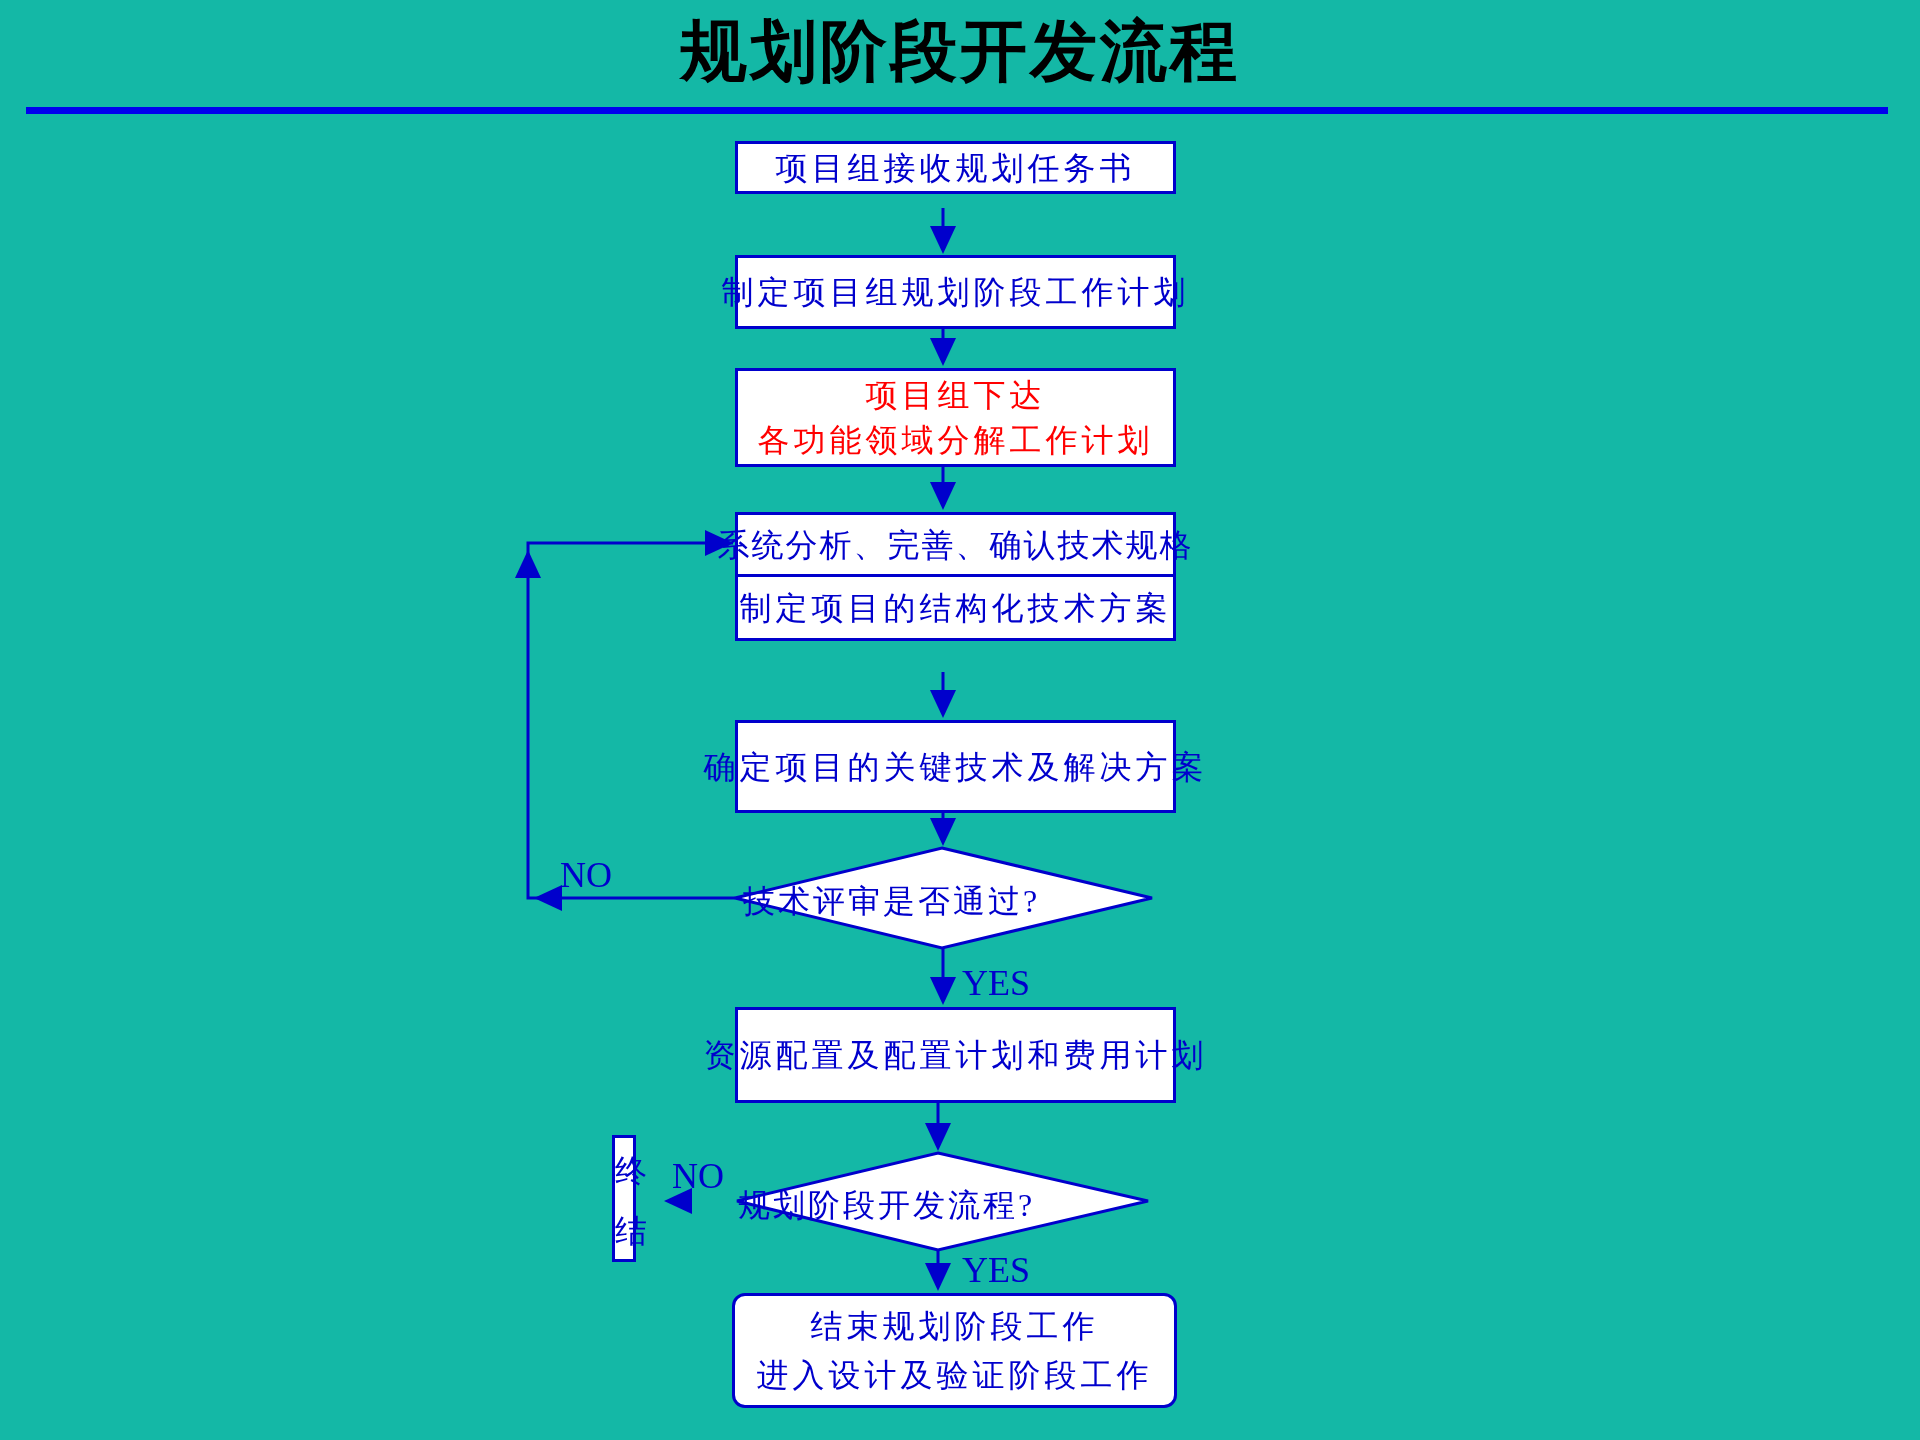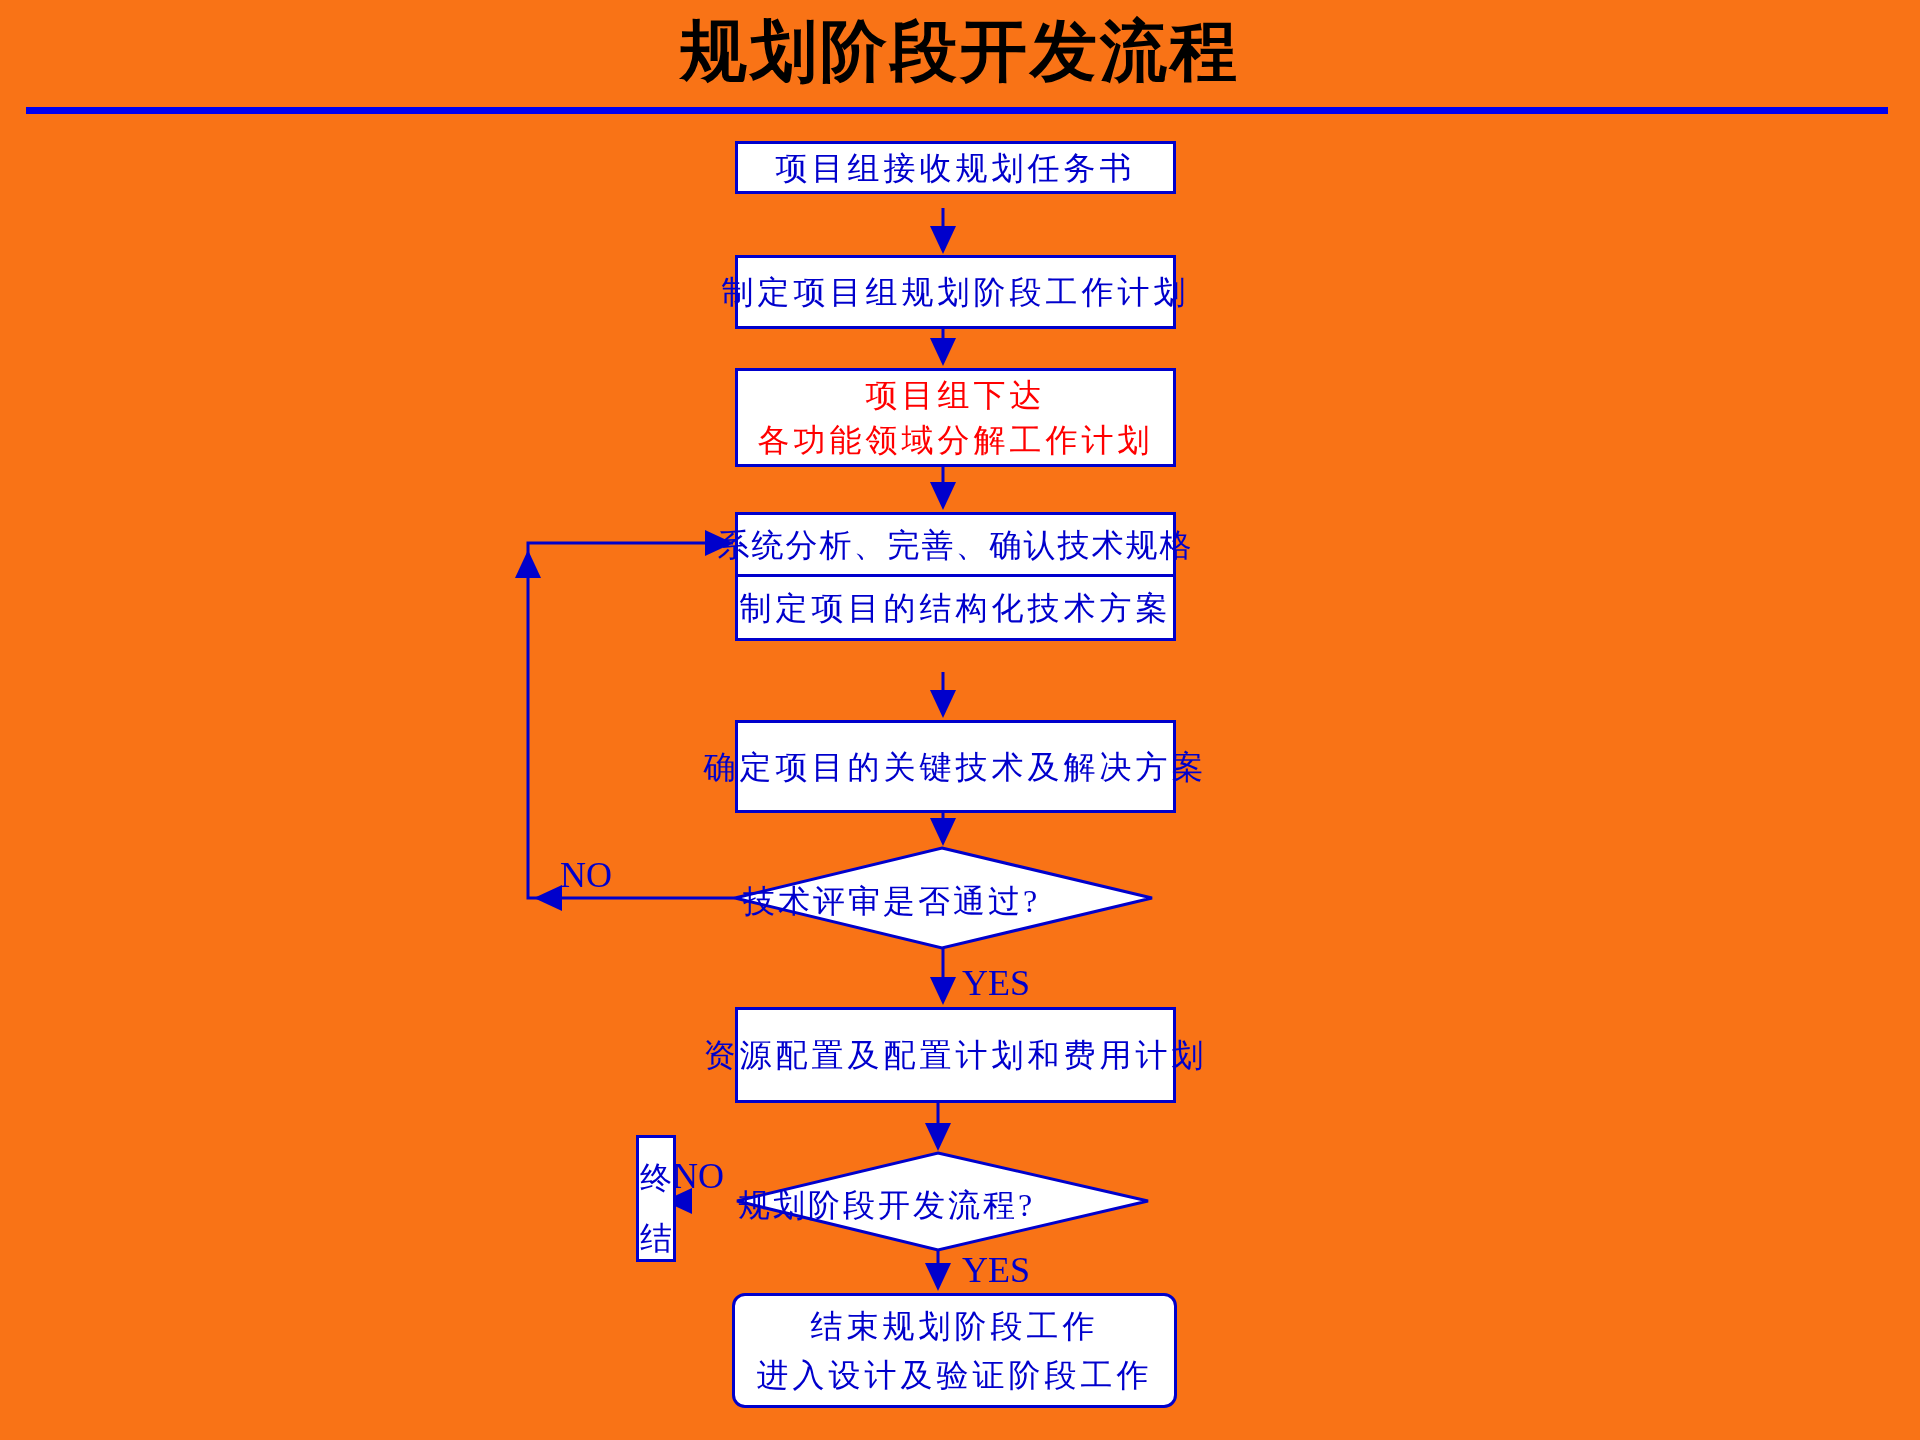--- a/index.html
+++ b/index.html
@@ -1,17 +1,17 @@
 <!DOCTYPE html>
 <html style="--accent: #0000CC; --divider: #0000EE; --warning_text: #FF0000; --title_text: #000000;"><head>
 <meta charset="utf-8">
 <style>
   html,body { margin:0; padding:0; background:#fff; }
   .canvas {
-    position:relative; width:1920px; height:1440px; background:#f97316;
+    position:relative; width:1920px; height:1440px; background:#14b8a6;
     font-family:"Liberation Serif","DejaVu Serif",serif; overflow:hidden;
   }
   .title {
     position:absolute; top:6px; left:0; width:100%; text-align:center;
     font-size:67px; font-weight:bold; color:var(--title_text,#000);
     letter-spacing:3px;
   }
   .divider {
     position:absolute; left:26px; top:107px; width:1862px; height:7px;
     background:var(--divider,#0000EE);
@@ -30,22 +30,22 @@
   .box .line { white-space:nowrap; }
   #b1 {left:735px; top:141px; width:441px; height:53px;}
   #b2 {left:735px; top:255px; width:441px; height:74px;}
   #b3 {left:735px; top:368px; width:441px; height:99px; color:var(--warning_text,#FF0000);}
   #b4 {left:735px; top:512px; width:441px; height:65px; letter-spacing:2px;}
   #b5 {left:735px; top:574px; width:441px; height:67px;}
   #b6 {left:735px; top:720px; width:441px; height:93px;}
   #b7 {left:735px; top:1007px; width:441px; height:96px;}
   #b8 {left:732px; top:1293px; width:445px; height:115px;border-radius:13px;}
   #term {
-    left:612px; top:1135px; width:40px; height:127px;
-    letter-spacing:0; line-height:60px; display:block; padding-top:10px;margin-left:24px;
+    left:612px; top:1135px; width:24px; height:127px;
+    letter-spacing:0; line-height:60px; display:block; padding-top:3px;
   }
   .dlabel {
     position:absolute; width:400px; text-align:left;
     color:var(--accent,#0000CC); font-size:32px; letter-spacing:3px; white-space:nowrap;
   }
   #d1label {left:743px; top:880px;}
   #d2label {left:738px; top:1184px;}
   .lbl { position:absolute; color:var(--accent,#0000CC); font-size:36px;font-family:Liberation Serif, serif; }
   #no1  {left:560px; top:854px;}
   #yes1 {left:962px; top:962px;}

